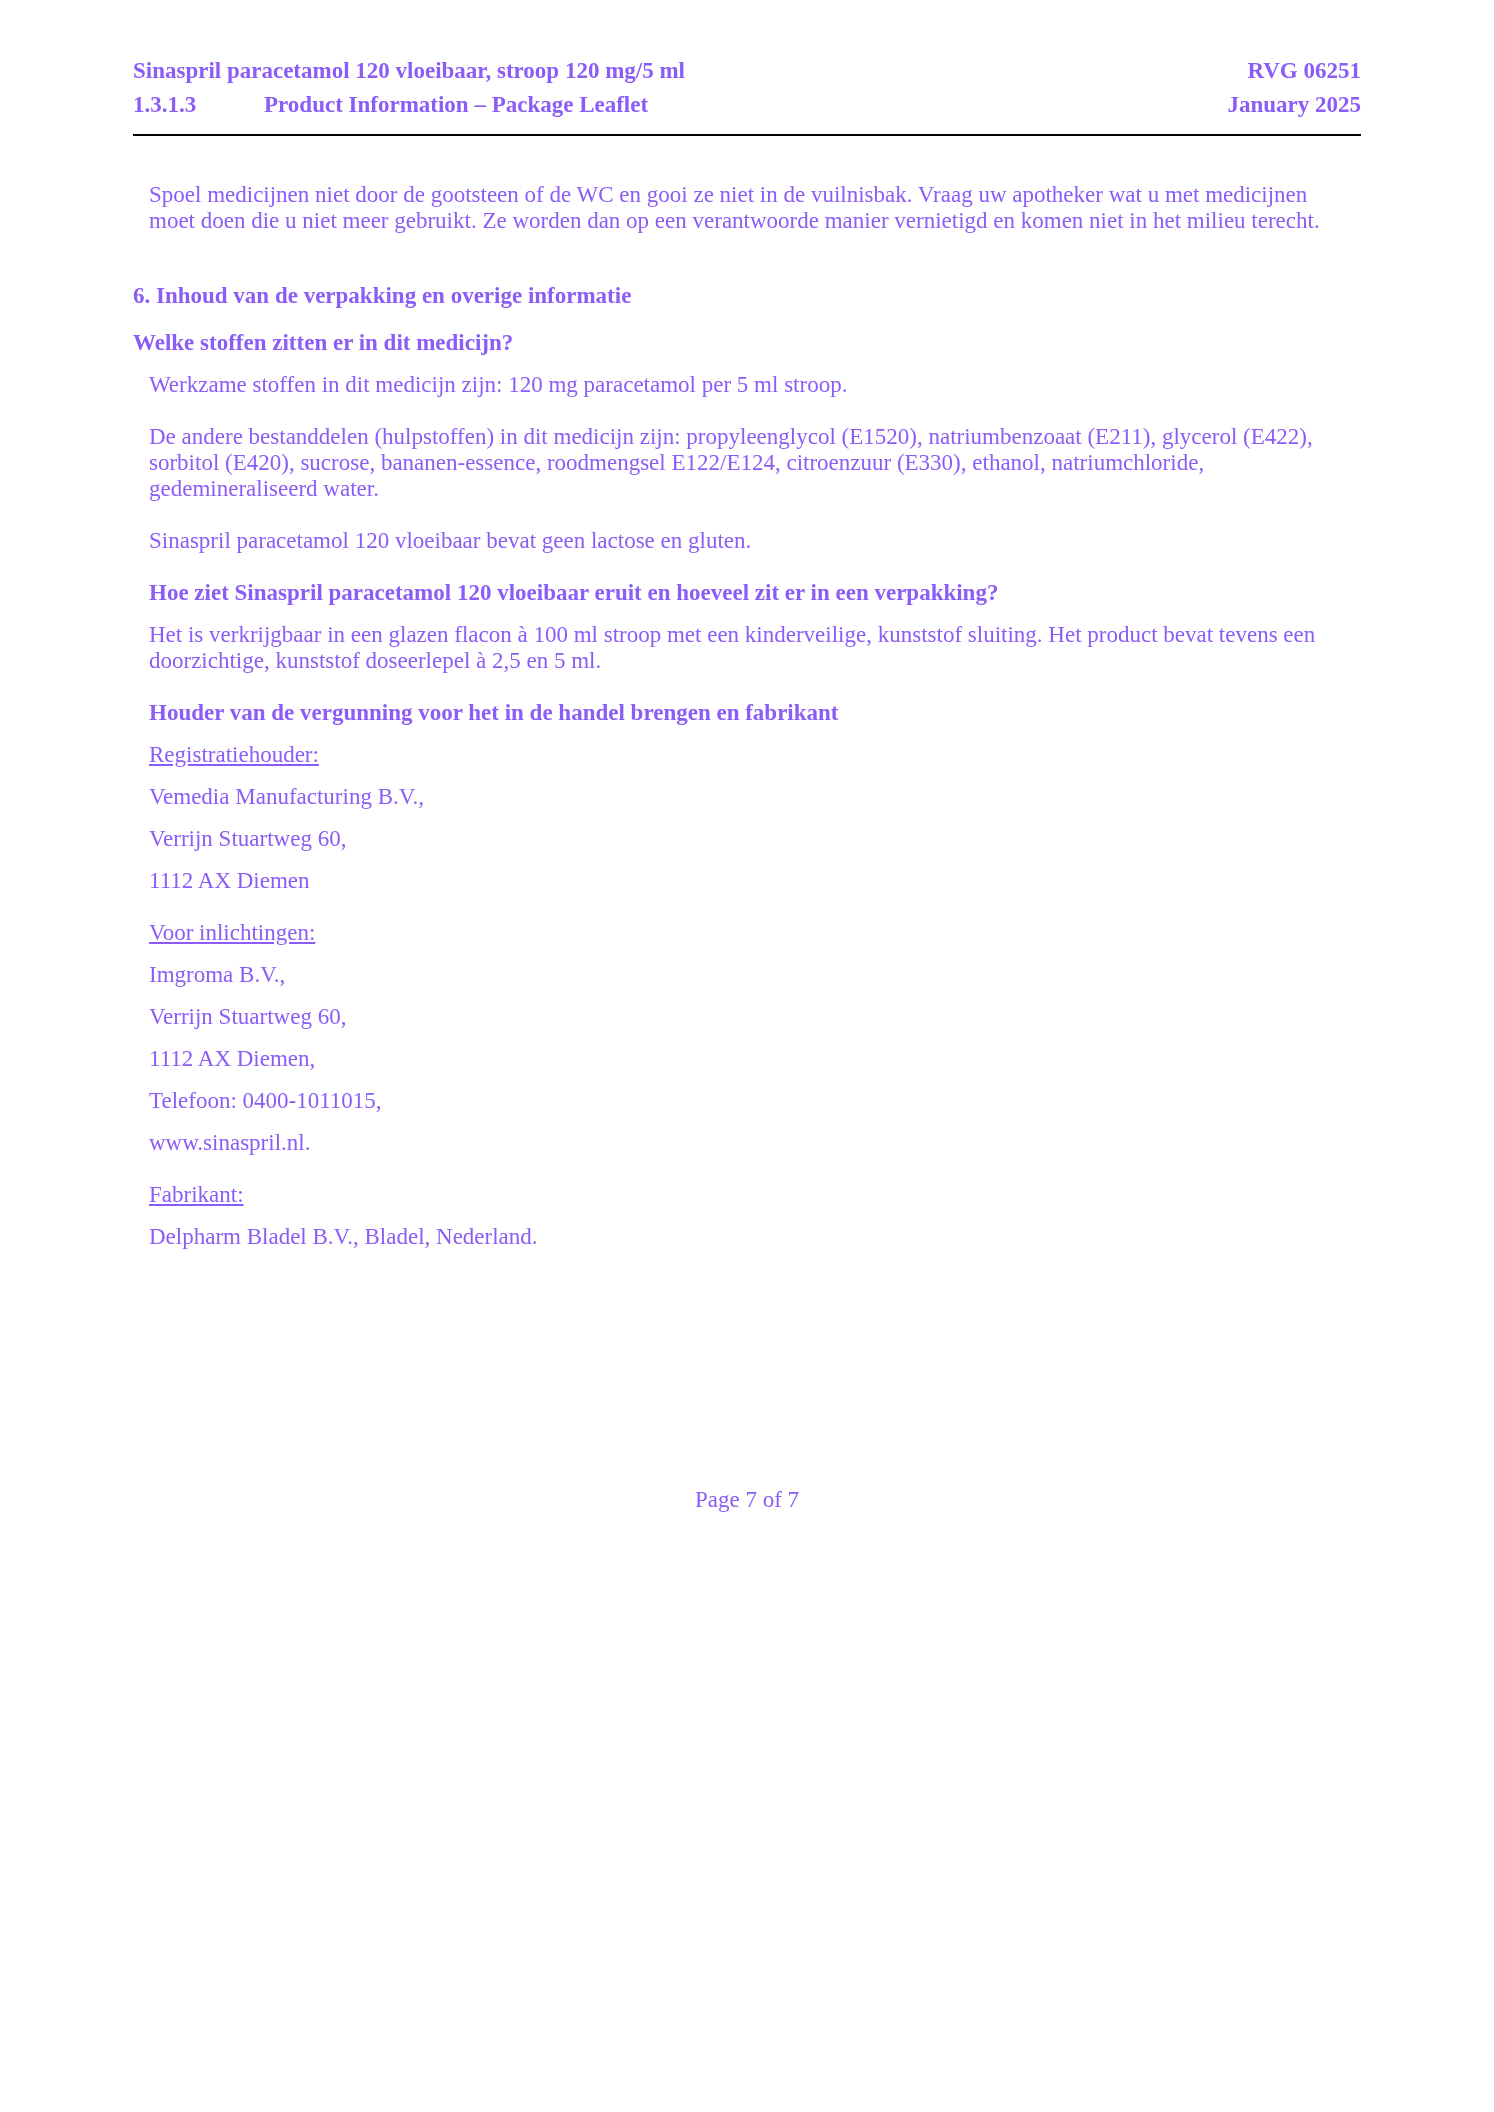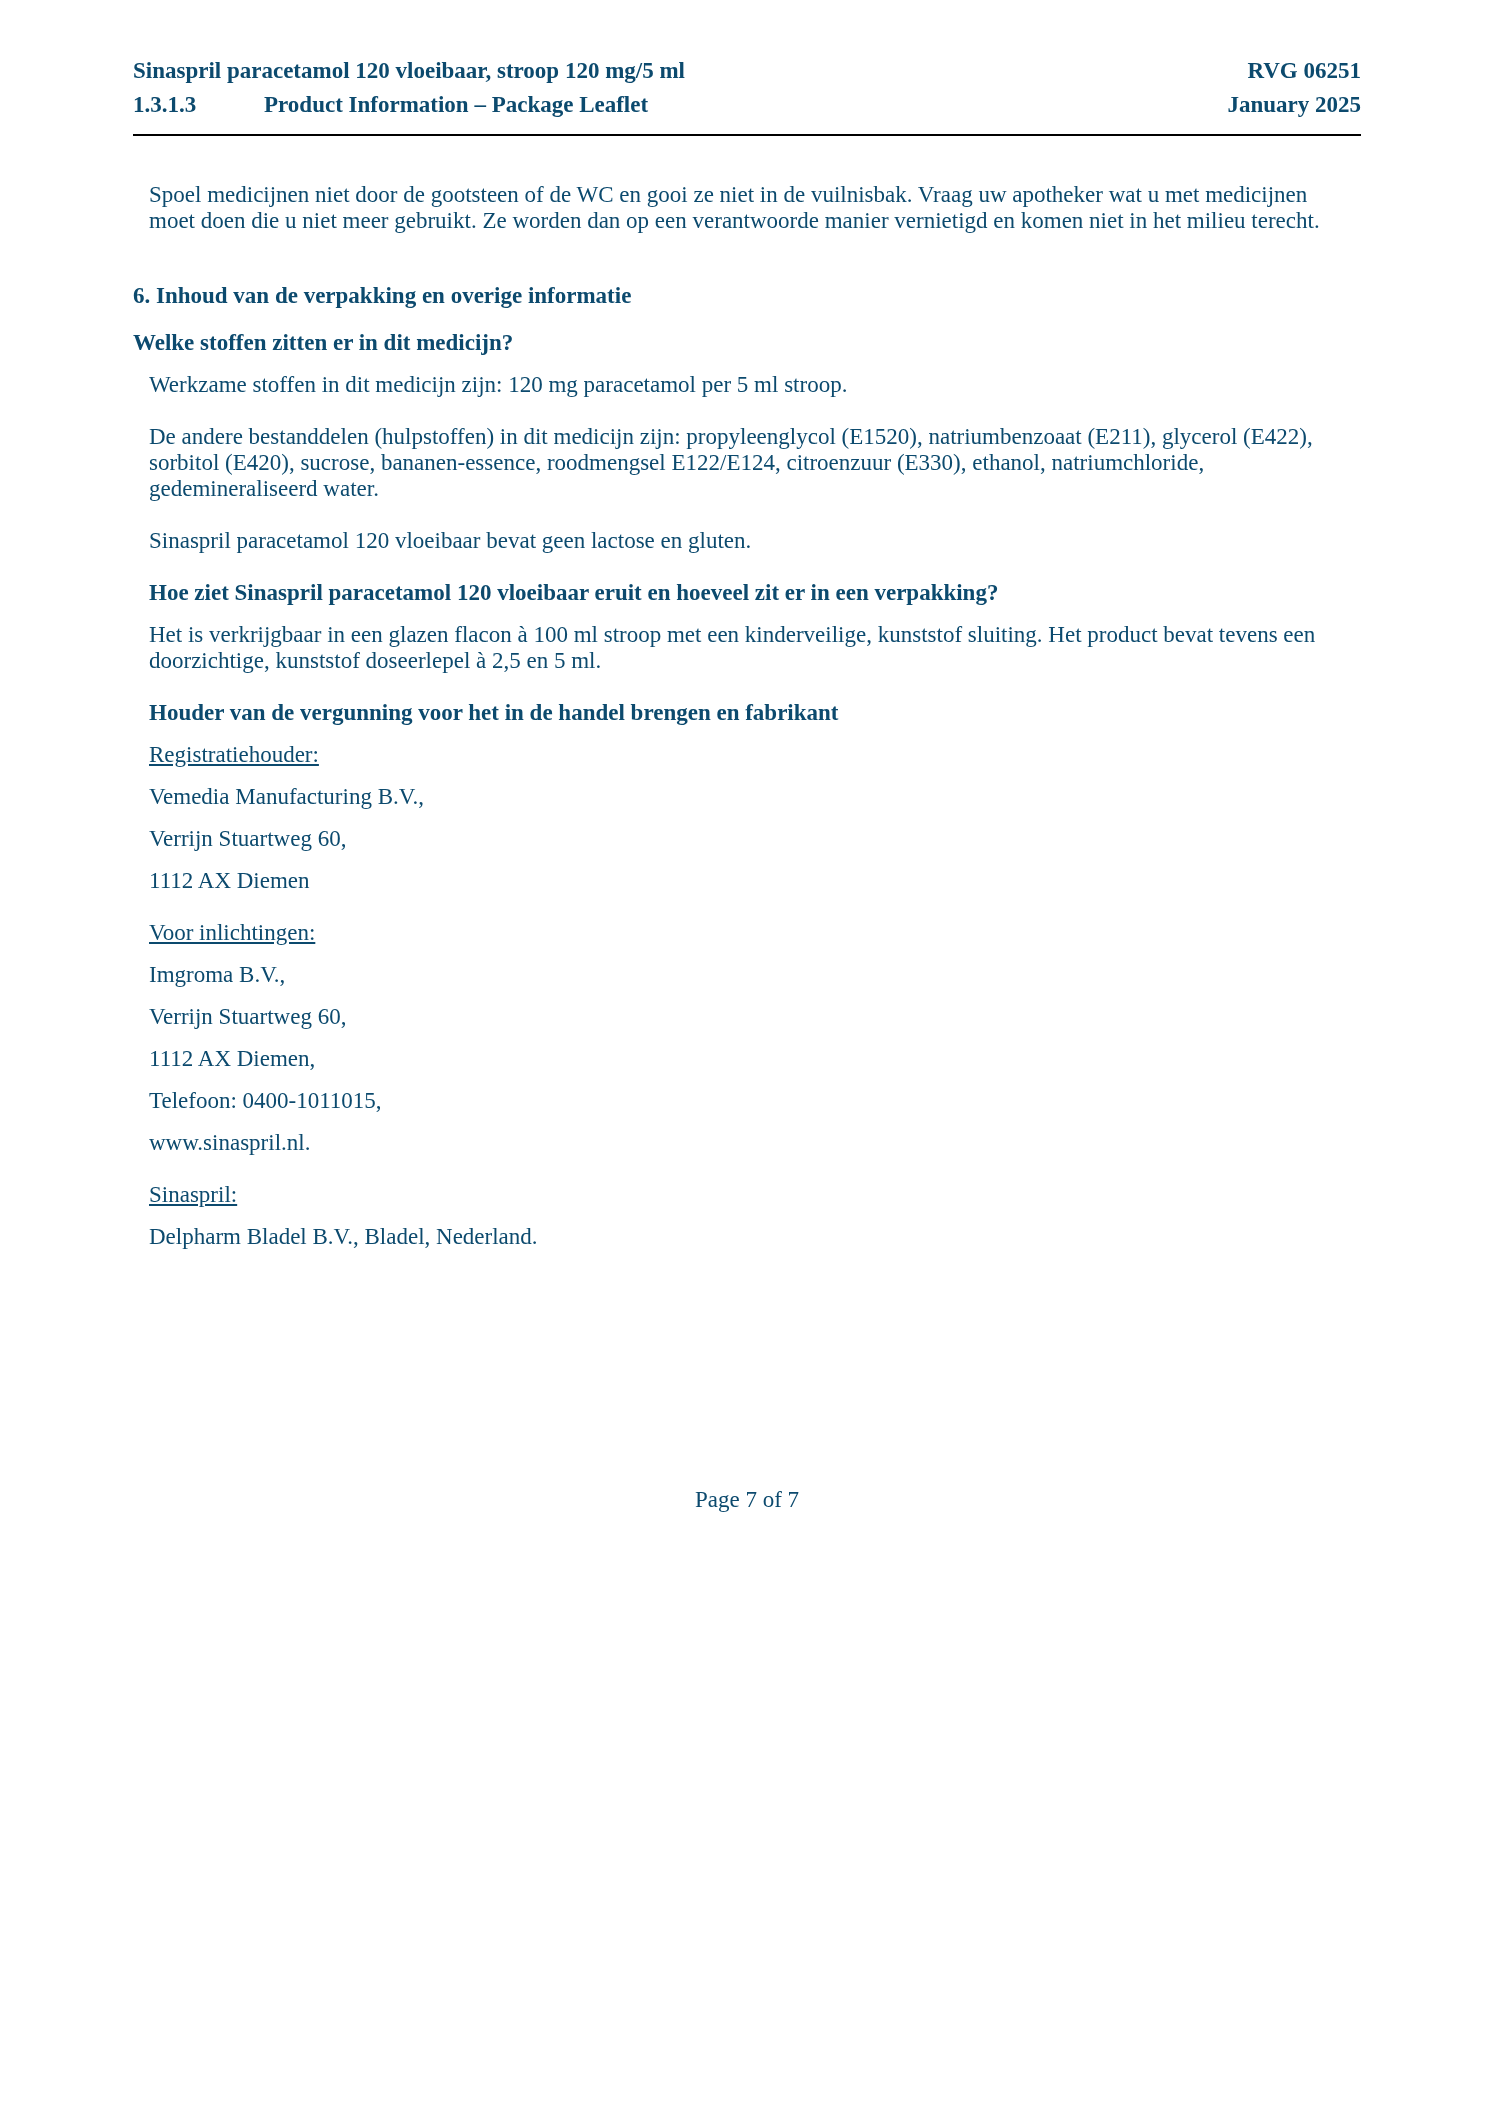--- a/index.html
+++ b/index.html
@@ -6,21 +6,21 @@
     margin: 0;
     padding: 0;
     background: #ffffff;
   }
   .page {
     position: relative;
     width: 1494px;
     height: 2112px;
     background: #ffffff;
     font-family: "Liberation Serif", "DejaVu Serif", serif;
-    color: #0c4a6e;
+    color: #8b5cf6;
     overflow: hidden;
     text-decoration: underline;
   }
   .content {
     position: absolute;
     left: 133px;
     right: 133px;
     top: 0;
     font-size: 23px;
     line-height: 26px;
@@ -111,21 +111,21 @@
     <p class="para">Verrijn Stuartweg 60,</p>
     <p class="para">1112 AX Diemen</p>
 
     <p class="para mt-gap underline">Voor inlichtingen:</p>
     <p class="para">Imgroma B.V.,</p>
     <p class="para">Verrijn Stuartweg 60,</p>
     <p class="para">1112 AX Diemen,</p>
     <p class="para">Telefoon: 0400-1011015,</p>
     <p class="para">www.sinaspril.nl.</p>
 
-    <p class="para mt-gap underline">Sinaspril:</p>
+    <p class="para mt-gap underline">Fabrikant:</p>
     <p class="para">Delpharm Bladel B.V., Bladel, Nederland.</p>
 
 
 
   </div>
 
   <div class="footer">Page 7 of 7</div>
 </div>
 
 </body></html>

